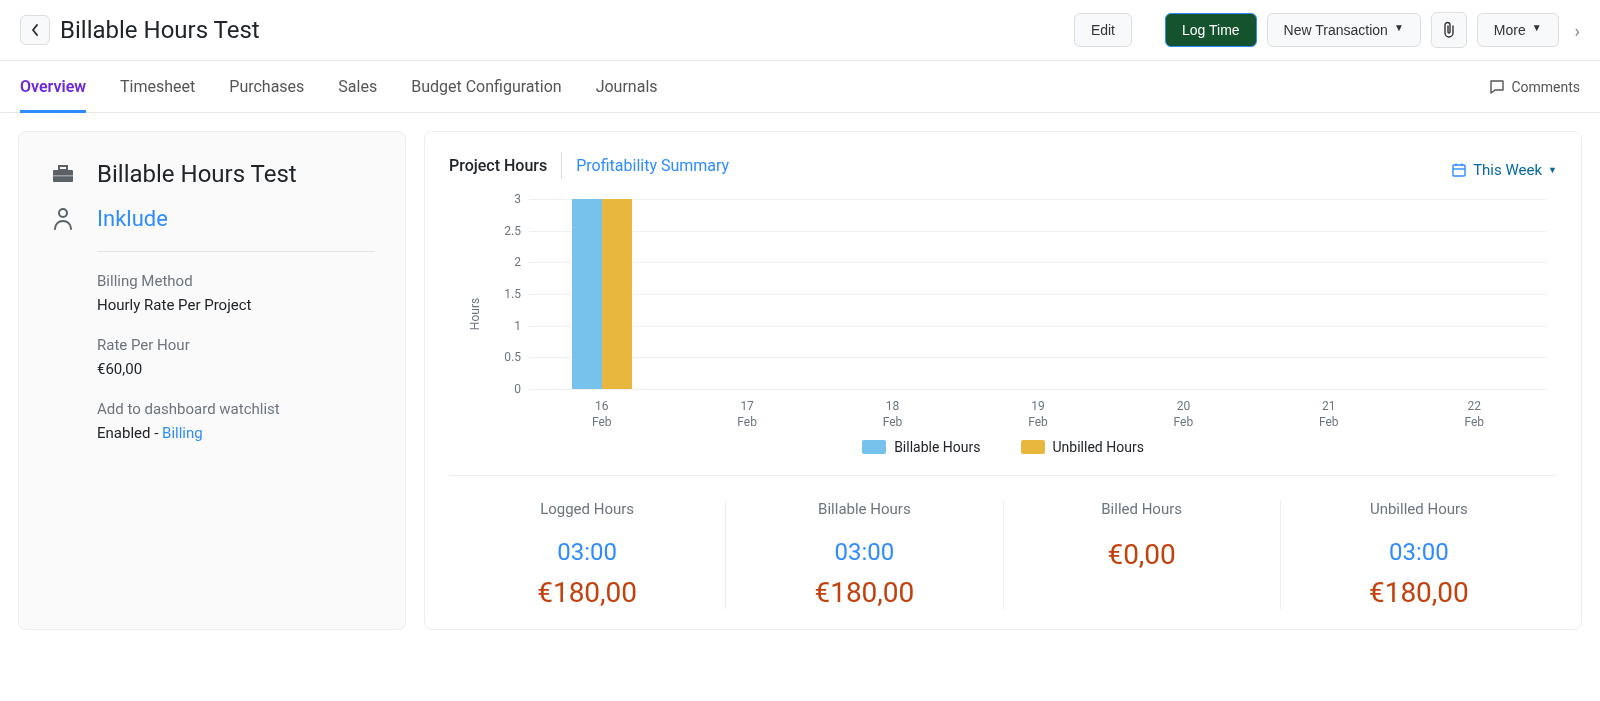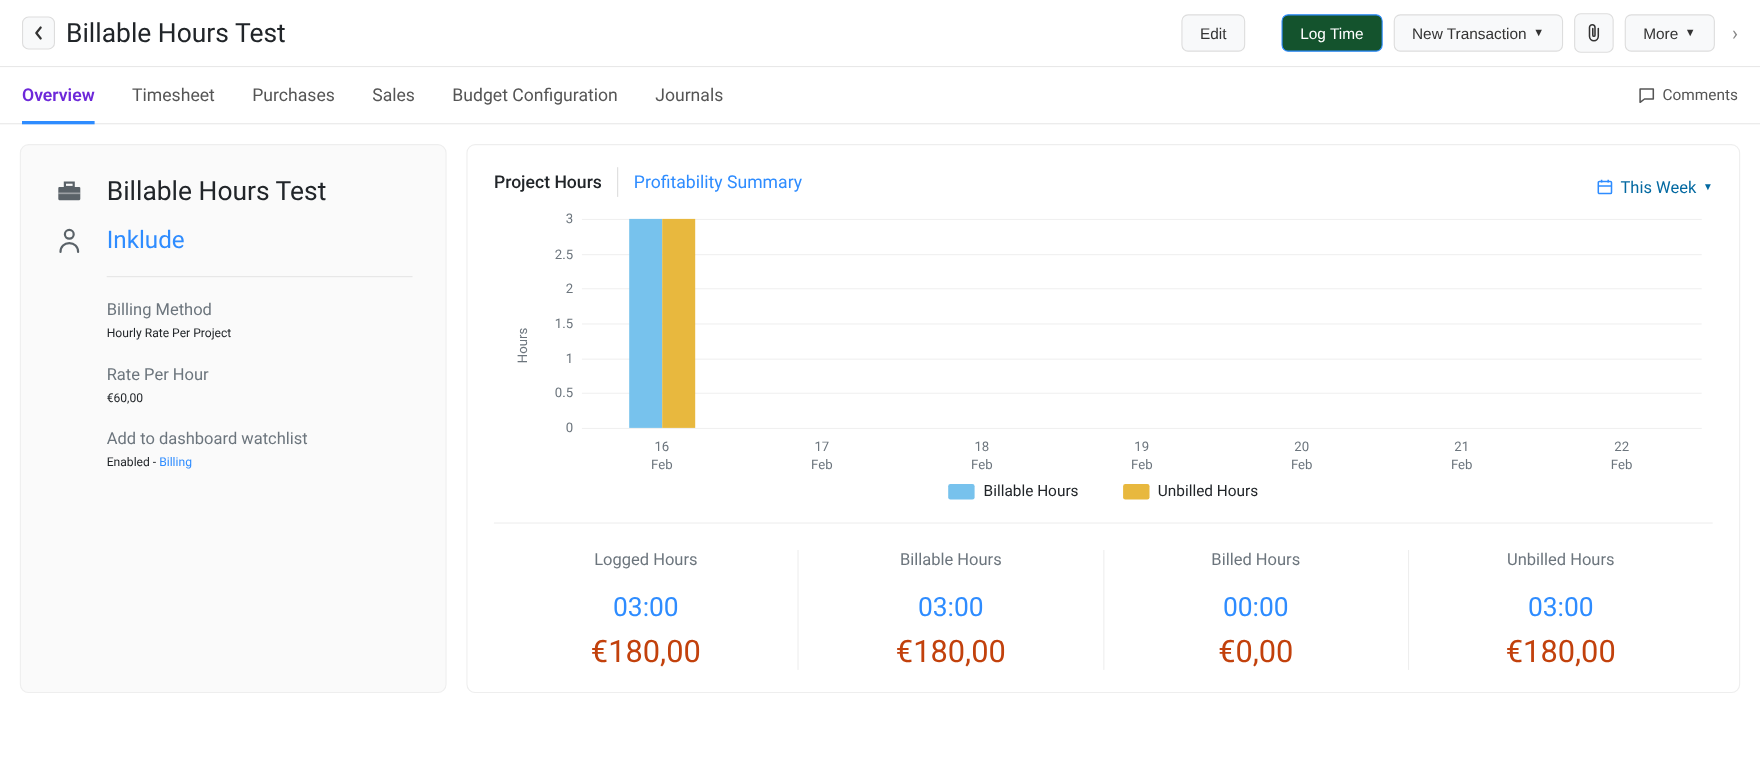--- a/index.html
+++ b/index.html
@@ -1,41 +1,41 @@
 <!DOCTYPE html>
 <html><head>
 <meta charset="utf-8">
 <style>
 * { box-sizing: border-box; margin: 0; padding: 0; }
 body { font-family: -apple-system, BlinkMacSystemFont, 'Segoe UI', Roboto, sans-serif; background: #fff; color: #212529; font-size: 14px; }
 
 .topbar { display: flex; align-items: center; padding: 12px 20px; border-bottom: 1px solid #e8e8e8; gap: 10px; }
 .back-btn { width: 30px; height: 30px; border: 1px solid #ddd; border-radius: 6px; background: #f8f9fa; display: flex; align-items: center; justify-content: center; cursor: pointer; font-size: 16px; color: #333; }
 .page-title { font-size: 24px; font-weight: 400; flex: 1; }
-.btn { padding: 8px 16px; border-radius: 6px; border: 1px solid #ddd; background: #f8f9fa; cursor: pointer; font-size: 14px; color: #333; display: inline-flex; align-items: center; gap: 6px; }
+.btn { padding: 8px 16px; border-radius: 6px; border: 1px solid #ddd; background: #f8f9fa; cursor: pointer; font-size: 14px; color: #333; display: inline-flex; align-items: flex-start; gap: 6px; }
 .btn-primary { background: #14532d; color: #fff; border-color: #2e8cff; margin-left: 23px; }
 .btn .caret { font-size: 10px; }
 .icon-btn { padding: 8px 10px; }
 
 .tabs { display: flex; align-items: center; padding: 0 20px; border-bottom: 1px solid #e8e8e8; gap: 34px; }
 .tab { padding: 16px 0; cursor: pointer; color: #555; font-size: 16px; position: relative; }
 .tab.active { color: #6d28d9; font-weight: 600; }
 .tab.active::after { content: ''; position: absolute; left: 0; right: 0; bottom: -1px; height: 3px; background: #2e8cff; }
 .tabs-right { margin-left: auto; display: flex; align-items: center; gap: 6px; color: #555; cursor: pointer; }
 
 .content { display: flex; padding: 18px; gap: 18px; }
 .sidebar { width: 388px; background: #fafafa; border: 1px solid #eee; border-radius: 8px; padding: 28px 30px; }
 .side-row { display: flex; align-items: center; gap: 20px; margin-bottom: 18px; }
 .side-icon { width: 28px; display: flex; justify-content: center; color: #5a6268; }
 .side-title { font-size: 24px; font-weight: 400; }
 .side-link { font-size: 22px; color: #2e8cff; cursor: pointer; }
 .side-divider { height: 1px; background: #e5e5e5; margin: 20px 0 20px 48px; }
 .side-block { margin-left: 48px; margin-bottom: 22px; }
 .side-label { color: #6c757d; font-size: 15px; margin-bottom: 6px; }
-.side-value { color: #212529; font-size: 11px; }
+.side-value { color: #212529; font-size: 15px; }
 .side-inline { display: inline; }
 .link-sm { color: #2e8cff; cursor: pointer; }
 
 .main { flex: 1; border: 1px solid #eee; border-radius: 8px; padding: 20px 24px; }
 .sub-tabs { display: flex; align-items: flex-end; gap: 0; margin-bottom: 20px; }
 .sub-tab { padding: 4px 14px 4px 0; color: #212529; font-size: 16px; font-weight: 500; cursor: pointer; }
 .sub-tab + .sub-tab { padding-left: 14px; border-left: 1px solid #ddd; }
 .sub-tab.linkish { color: #2e8cff; font-weight: 400; }
 .period-picker { margin-left: auto; color: #0369a1; display: flex; align-items: center; gap: 6px; cursor: pointer; font-size: 15px; }
 
@@ -244,21 +244,20 @@
           <div class="stat-value">03:00</div>
           <div class="stat-amount">€180,00</div>
         </div>
         <div class="stat">
           <div class="stat-label">Billable Hours</div>
           <div class="stat-value">03:00</div>
           <div class="stat-amount">€180,00</div>
         </div>
         <div class="stat">
           <div class="stat-label">Billed Hours</div>
-          <div class="stat-value">00:00</div>
           <div class="stat-amount">€0,00</div>
         </div>
         <div class="stat">
           <div class="stat-label">Unbilled Hours</div>
           <div class="stat-value">03:00</div>
           <div class="stat-amount">€180,00</div>
         </div>
       </div>
   </div>
 </div>

